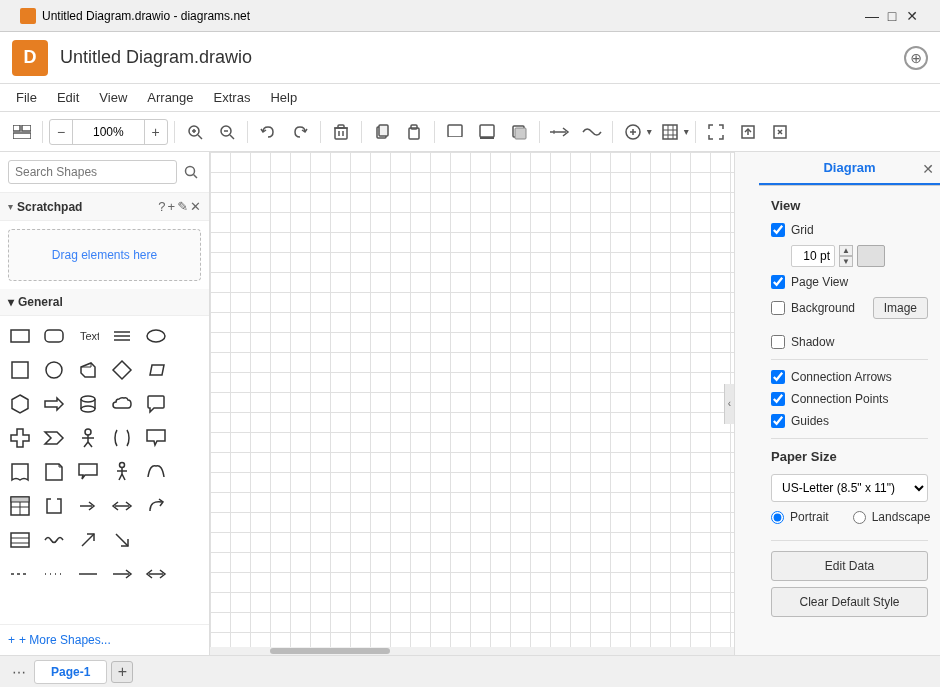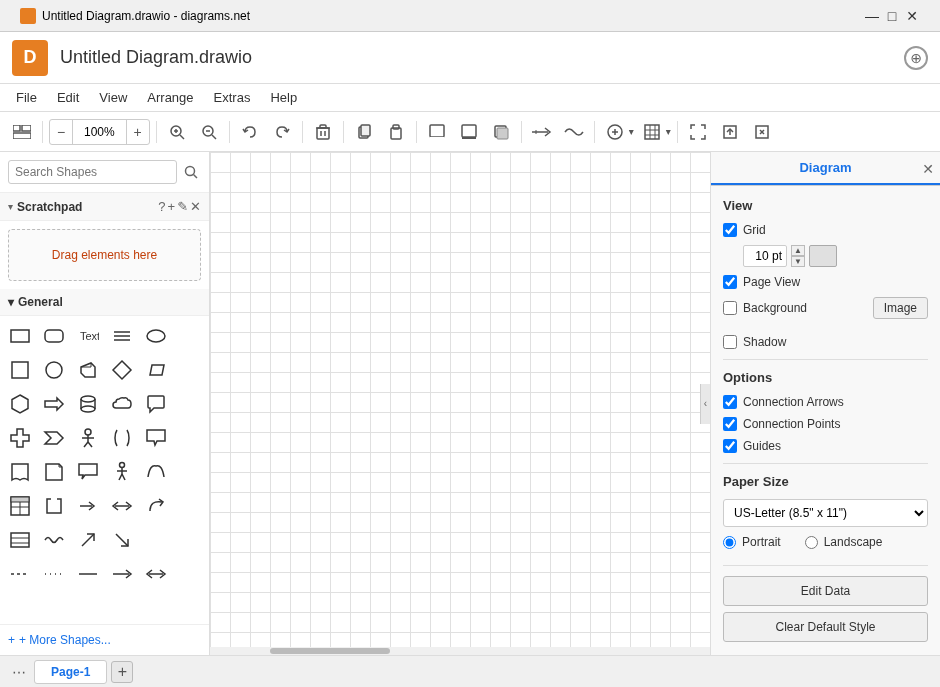--- a/index.html
+++ b/index.html
@@ -120,21 +120,21 @@
       margin: 0 2px;
     }
     .zoom-control {
       display: flex; align-items: center;
       border: 1px solid #ccc;
       border-radius: 3px;
       height: 26px;
       overflow: hidden;
     }
     .zoom-value {
-      padding: 0 11px;
+      padding: 0 20px;
       font-size: 12px;
       background: #fff;
       border-right: 1px solid #ccc;
       border-left: 1px solid #ccc;
       height: 100%;
       display: flex; align-items: center;
     }
     .zoom-btn {
       width: 22px; height: 100%;
       border: none;
@@ -210,21 +210,21 @@
       color: #666;
       font-size: 13px;
     }
 
     .scratchpad-drop {
       margin: 8px;
       border: 1px dashed #bbb;
       border-radius: 4px;
       padding: 18px 8px;
       text-align: center;
-      color: #c2410c;
+      color: #3b82f6;
       font-size: 12px;
       background: #fafafa;
     }
 
     .general-header {
       padding: 6px 8px;
       background: #f8f8f8;
       border-bottom: 1px solid #eee;
       font-size: 12px;
       font-weight: bold;
@@ -304,26 +304,27 @@
       background: #e8e8e8;
       border-left: 1px solid #ccc;
       display: flex; align-items: center; justify-content: center;
       cursor: pointer;
       font-size: 10px;
       color: #666;
     }
 
     
     .right-panel {
-      width: 230px;
+      width: 206px;
       background: #f8f8f8;
       border-left: 1px solid #ddd;
       display: flex;
       flex-direction: column;
       flex-shrink: 0;
+      padding-left: 24px;
     }
     .panel-tabs {
       display: flex;
       background: #ebebeb;
       border-bottom: 1px solid #ccc;
       position: relative;
     }
     .panel-tab {
       flex: 1;
       padding: 8px 0;
@@ -1051,21 +1052,20 @@
       </div>
 
       <div class="checkbox-row">
         <input type="checkbox" id="chk-shadow" style="">
         <label for="chk-shadow">Shadow</label>
       </div>
 
       <div class="panel-divider"></div>
 
       
-      <div class="panel-section-title">Options</div>
 
       <div class="checkbox-row">
         <input type="checkbox" id="chk-ca" checked="" style="">
         <label for="chk-ca">Connection Arrows</label>
       </div>
 
       <div class="checkbox-row">
         <input type="checkbox" id="chk-cp" checked="" style="">
         <label for="chk-cp">Connection Points</label>
       </div>

